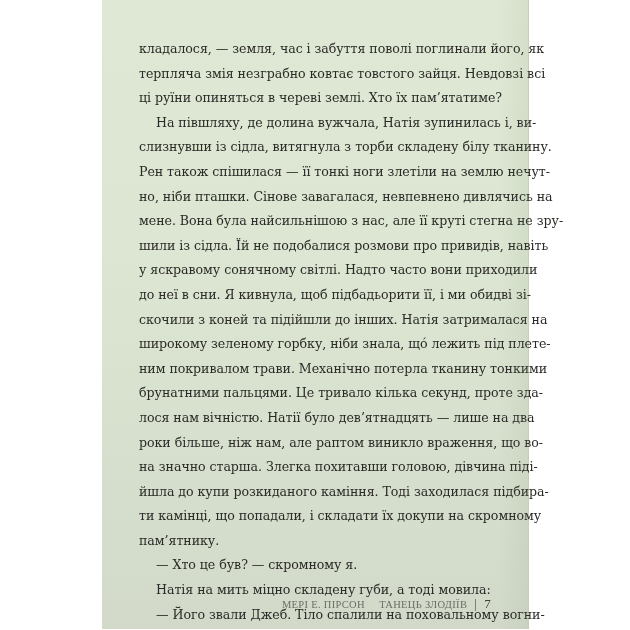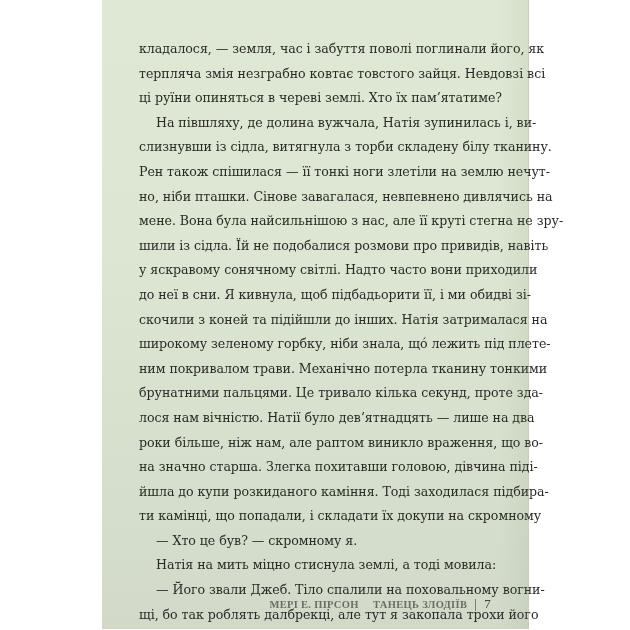--- a/index.html
+++ b/index.html
@@ -60,21 +60,20 @@
       font-family: "Liberation Serif", serif;
       font-size: 11.5px;
       color: #5a5e56;
       letter-spacing: 0.3px;
       white-space: nowrap;
     }
     .footer .author, .footer .title {
       font-size: 10.5px;
       text-transform: uppercase;
       color: #6a6e66;
-      font-weight: bold;
     }
     .footer .sep {
       margin: 0 4px;
       color: #3e423a;
     }
     .footer .pagenum {
       font-size: 13px;
       color: #3e423a;
     }
     .footer .gap {
@@ -100,22 +99,23 @@
       <span class="line">до неї в сни. Я кивнула, щоб підбадьорити її, і ми обидві зі-</span>
       <span class="line">скочили з коней та підійшли до інших. Натія затрималася на</span>
       <span class="line">широкому зеленому горбку, ніби знала, щó лежить під плете-</span>
       <span class="line">ним покривалом трави. Механічно потерла тканину тонкими</span>
       <span class="line">брунатними пальцями. Це тривало кілька секунд, проте зда-</span>
       <span class="line">лося нам вічністю. Натії було дев’ятнадцять — лише на два</span>
       <span class="line">роки більше, ніж нам, але раптом виникло враження, що во-</span>
       <span class="line">на значно старша. Злегка похитавши головою, дівчина піді-</span>
       <span class="line">йшла до купи розкиданого каміння. Тоді заходилася підбира-</span>
       <span class="line">ти камінці, що попадали, і складати їх докупи на скромному</span>
+      <span class="line last">пам’ятнику.</span>
       <span class="line indent last">— Хто це був? — скромному я.</span>
-      <span class="line indent last">Натія на мить міцно стиснула землі, а тоді мовила:</span>
+      <span class="line indent last">Натія на мить міцно складену губи, а тоді мовила:</span>
       <span class="line indent">— Його звали Джеб. Тіло спалили на поховальному вогни-</span>
       <span class="line">щі, бо так роблять далбрекці, але тут я закопала трохи його</span>
     </div>
   <div class="footer">
     <span class="author">Мері Е. Пірсон</span>
     <span class="gap"></span>
     <span class="title">Танець злодіїв</span>
     <span class="sep">|</span>
     <span class="pagenum">7</span>
   </div>

